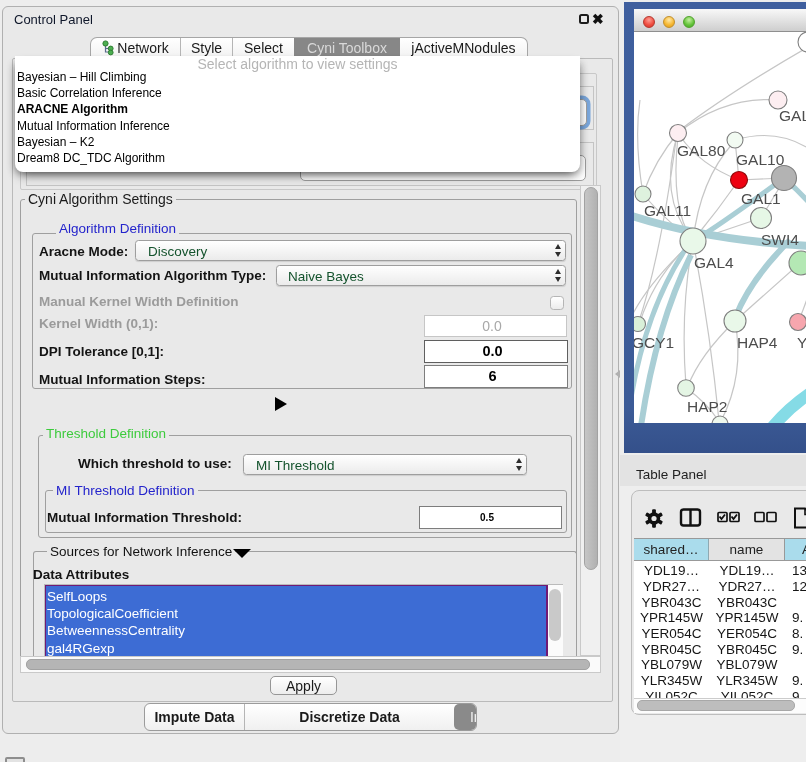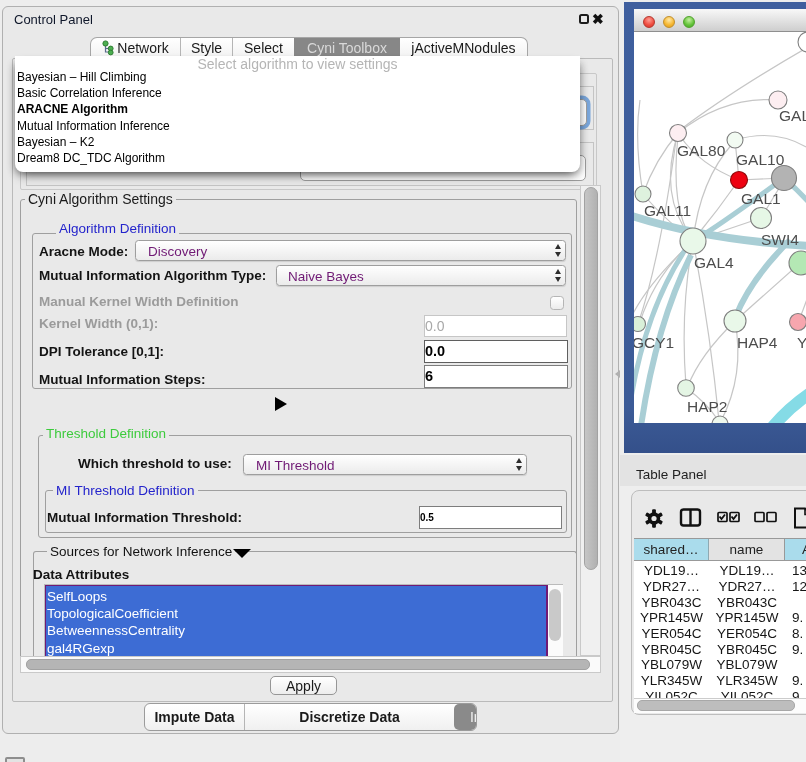--- a/index.html
+++ b/index.html
@@ -2,23 +2,23 @@
 <html><head>
 <meta charset="utf-8">
 <style>
 * { margin:0; padding:0; box-sizing:border-box; }
 html,body { width:806px; height:762px; overflow:hidden; }
 body { font-family:"Liberation Sans", sans-serif; background:#ededed; position:relative; }
 .abs { position:absolute; }
 .bold { font-weight:bold; }
 .grp { position:absolute; border:1px solid #9f9f9f; border-radius:3px; }
 .glab { position:absolute; background:#e9e9e9; padding:0 3px; white-space:nowrap; }
-.inp { position:absolute; background:#fff; text-align:left; white-space:nowrap; }
+.inp { position:absolute; background:#fff; text-align:center; white-space:nowrap; }
 .combo { position:absolute; background:linear-gradient(#ffffff,#f6f6f6 45%,#ebebeb); border:1px solid #9e9e9e; border-radius:3.5px; box-shadow:0 1px 1px rgba(0,0,0,0.12); }
-.cartext { position:absolute; font-size:13.5px; color:#701a75; white-space:nowrap; }
+.cartext { position:absolute; font-size:13.5px; color:#14532d; white-space:nowrap; }
 .arrows { position:absolute; width:10px; }
 .arrows .up { width:0; height:0; border-left:3.2px solid transparent; border-right:3.2px solid transparent; border-bottom:5px solid #2e2e2e; margin-bottom:2.5px; margin-left:2px; }
 .arrows .dn { width:0; height:0; border-left:3.2px solid transparent; border-right:3.2px solid transparent; border-top:5px solid #2e2e2e; margin-left:2px; }
 .lbl { position:absolute; font-size:13.5px; font-weight:bold; color:#141414; white-space:nowrap; }
 .dis { color:#9b9b9b !important; }
 </style>
 </head>
 <body>
 
 <div class="abs" id="cpwin" style="left:2px; top:6px; width:617px; height:728px; background:#e9e9e9; border:1px solid #b0b0b0; border-radius:6px;"></div>

